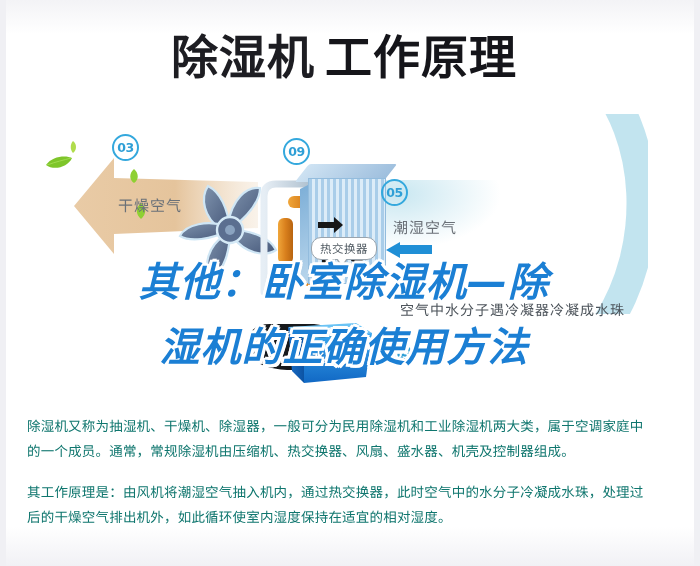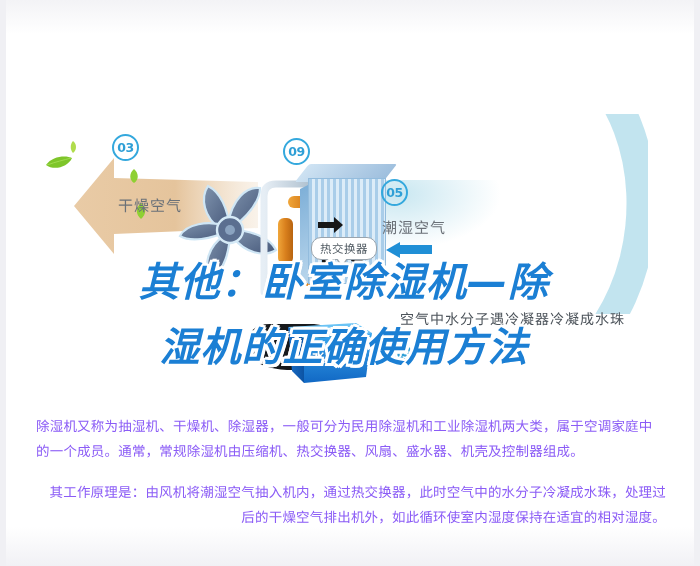--- a/index.html
+++ b/index.html
@@ -156,33 +156,37 @@
     text-shadow:
       -2.5px -2.5px 0 #fff,  2.5px -2.5px 0 #fff,
       -2.5px  2.5px 0 #fff,  2.5px  2.5px 0 #fff,
       -3px 0 0 #fff, 3px 0 0 #fff, 0 -3px 0 #fff, 0 3px 0 #fff,
       -2px 3px 0 #fff, 2px 3px 0 #fff;
     margin-top: 20px;
   }
 
   
   .copy{
-    position:absolute;left:36px;top:414px;width:630px;z-index:7;
-    color:#8b5cf6;font-size:13.5px;line-height:25px;
+    position:absolute;left:27px;top:414px;width:630px;z-index:7;
+    color:#0f766e;font-size:13.5px;line-height:25px;
     letter-spacing:.2px;
   }
   .copy p{margin:0 0 16px 0;}
-  .copy p:last-child{margin-bottom:0;text-align:right;}
+  .copy p:last-child{margin-bottom:0;}
 </style>
 </head>
 <body>
 
 <div class="page">
   <div class="card"></div>
 
+  <div class="title-wrap">
+    <span class="title-a">除湿机</span>
+    <span class="title-b">工作原理</span>
+  </div>
 
   <div class="stage">
 
     <div class="swoosh"></div>
     <div class="swoosh-2"></div>
 
     <div class="dry-arrow">
       <svg width="186" height="104" viewBox="0 0 186 104">
         <defs>
           <linearGradient id="tan" x1="0" y1="0" x2="1" y2="0">
@@ -304,23 +308,23 @@
     </div>
     <div class="tank-lbl">水箱</div>
 
     <div class="badge" style="left:112px;top:38px;">03</div>
     <span class="cap" style="left:118px;top:98px;color:#6b7178;">干燥空气</span>
 
     <div class="badge" style="left:283px;top:42px;">09</div>
     <div class="bubble">热交换器</div>
 
     <div class="badge" style="left:381px;top:83px;">05</div>
-    <span class="cap" style="left:382px;top:120px;color:#6b7178;">潮湿空气</span>
-
-    <span class="cap" style="left:400px;top:212px;color:#4d545b;font-size:14px;text-align:right;">空气中水分子遇冷凝器冷凝成水珠</span>
+    <span class="cap" style="left:393px;top:120px;color:#6b7178;">潮湿空气</span>
+
+    <span class="cap" style="left:400px;top:203px;color:#4d545b;font-size:14px;text-align:right;">空气中水分子遇冷凝器冷凝成水珠</span>
 
     <div class="badge filled" style="left:392px;top:248px;width:20px;height:20px;font-size:11px;border-width:0;">03</div>
   </div>
 
   <div class="overlay">
     <div class="ov-line">其他：卧室除湿机—除</div>
     <div class="ov-line">湿机的正确使用方法</div>
   </div>
 
   <div class="copy">

